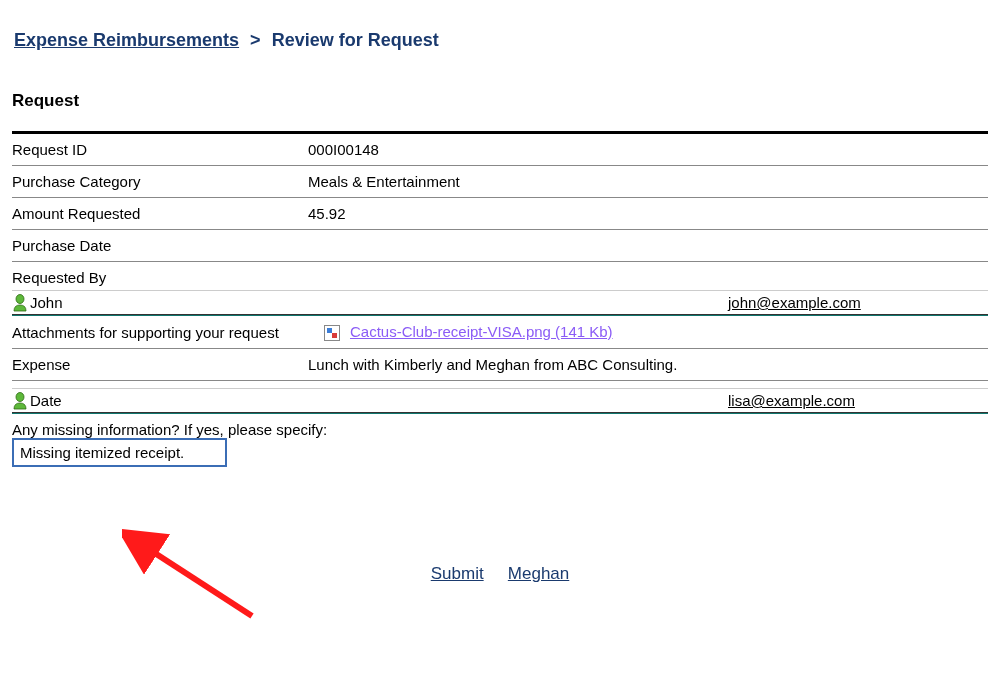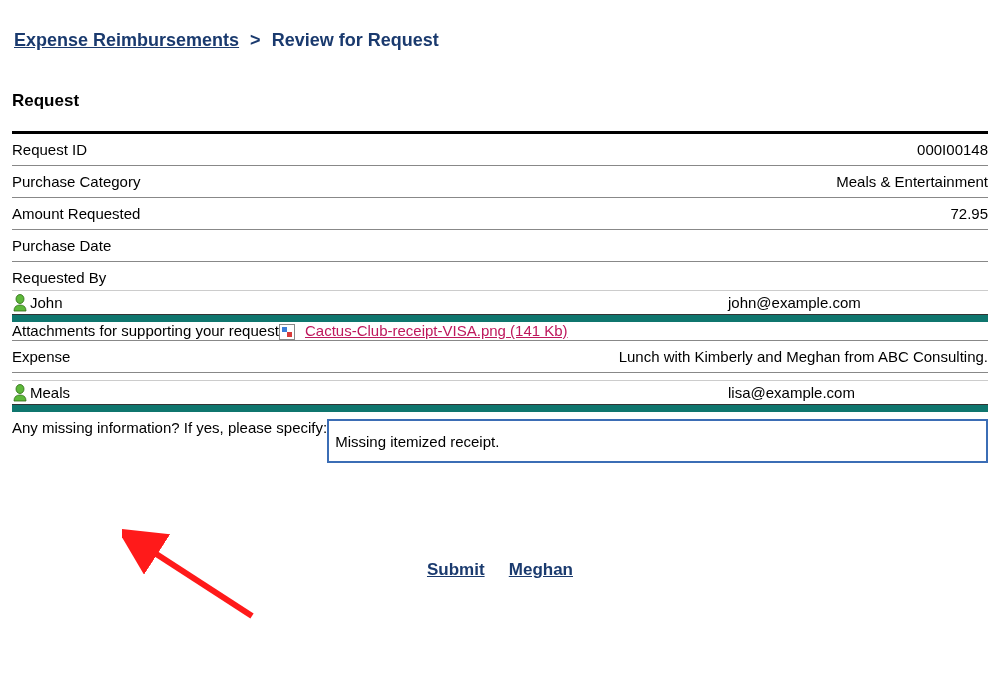--- a/index.html
+++ b/index.html
@@ -43,24 +43,23 @@
       padding: 7px 0 7px 0;
       gap: 16px;
     }
     .row .label {
       width: 280px;
       flex-shrink: 0;
       padding-right: 10px;
     }
     .row .value {
       flex: 1;
-      text-align: right;
     }
     .person-block {
-      border-bottom: 7px solid #0f766e;
+      border-bottom: 1px solid #0f766e;
       padding-top: 7px;
     }
     .person-label {
       padding-bottom: 4px;
     }
     .person-line {
       display: flex;
       align-items: center;
       border-top: 1px solid #ccc;
       border-bottom: 1px solid #333;
@@ -70,26 +69,28 @@
       width: 16px;
       height: 18px;
       vertical-align: middle;
     }
     .person-name {
       flex: 1;
       padding-left: 2px;
     }
     .person-email {
       width: 260px;
+      text-decoration: underline;
     }
     .attach-row {
       display: flex;
-      align-items: flex-start;
+      align-items: flex-end;
       border-bottom: 1px solid #888;
-      padding: 0 0;
+      padding: 7px 0;
+      gap: 45px;
     }
     .file-icon {
       display: inline-block;
       width: 16px;
       height: 16px;
       background: #fff;
       border: 1px solid #888;
       position: relative;
       margin-right: 6px;
       vertical-align: middle;
@@ -106,43 +107,44 @@
     .file-icon::before {
       content: "";
       position: absolute;
       bottom: 2px;
       right: 2px;
       width: 5px;
       height: 5px;
       background: #d83b3b;
     }
     .attach-link {
-      color: #be185d;
+      color: #8b5cf6;
       text-decoration: underline;
     }
     .input-row {
       display: flex;
       align-items: flex-start;
       padding: 7px 0;
+      flex-direction: column;
     }
     .text-input {
       flex: 1;
       border: 2px solid #3b6db5;
       padding: 4px 6px;
       font-size: 15px;
       font-family: inherit;
       height: 44px;
     }
     .actions {
       text-align: center;
       margin-top: 90px;
     }
     .actions a {
       color: #1a3a6e;
-      font-weight: bold;
+      font-weight: normal;
       font-size: 17px;
       text-decoration: underline;
       margin: 4px 10px;
       position: relative;
     }
     .cursor {
       position: absolute;
       left: 480px;
       top: 612px;
       width: 18px;
@@ -177,21 +179,21 @@
     <div class="value">000I00148</div>
   </div>
 
   <div class="row">
     <div class="label">Purchase Category</div>
     <div class="value">Meals &amp; Entertainment</div>
   </div>
 
   <div class="row">
     <div class="label">Amount Requested</div>
-    <div class="value">72.95</div>
+    <div class="value">45.92</div>
   </div>
 
   <div class="row">
     <div class="label">Purchase Date</div>
   </div>
 
   <div class="person-block">
     <div class="person-label">Requested By</div>
     <div class="person-line">
       <span class="person-icon">
@@ -219,21 +221,21 @@
   </div>
 
   <div class="person-block">
     <div class="person-line">
       <span class="person-icon">
         <svg viewBox="0 0 16 18">
             <ellipse cx="8" cy="5" rx="4" ry="4.5" fill="#5db83a" stroke="#2d6b12" stroke-width="0.8"></ellipse>
             <path d="M2 17 Q2 11 8 11 Q14 11 14 17 Z" fill="#5db83a" stroke="#2d6b12" stroke-width="0.8"></path>
           </svg>
       </span>
-      <span class="person-name">Meals</span>
+      <span class="person-name">Date</span>
       <span class="person-email">lisa@example.com</span>
     </div>
   </div>
 
   <div class="input-row">
     <div class="label">Any missing information? If yes, please specify:</div>
     <input type="text" class="text-input" value="Missing itemized receipt." style="">
   </div>
 
   <svg class="arrow-annotation" width="150" height="100">

